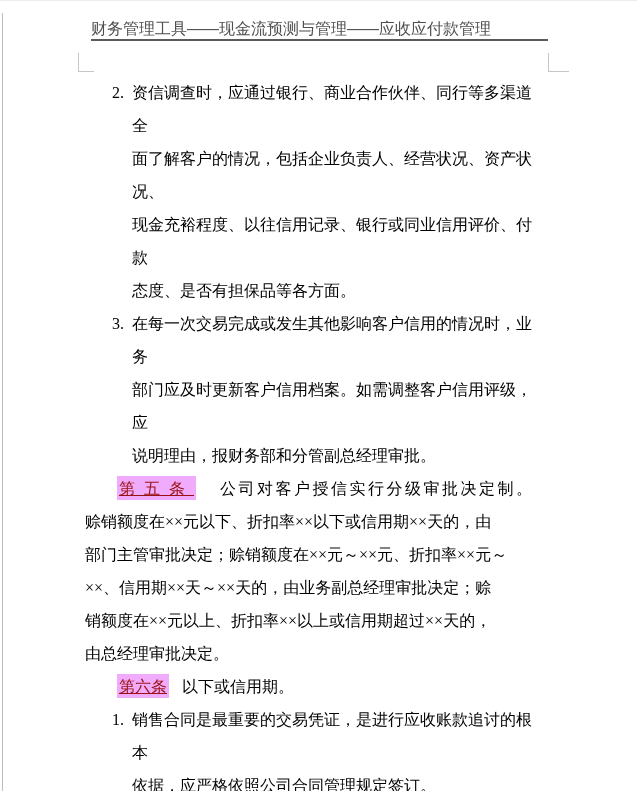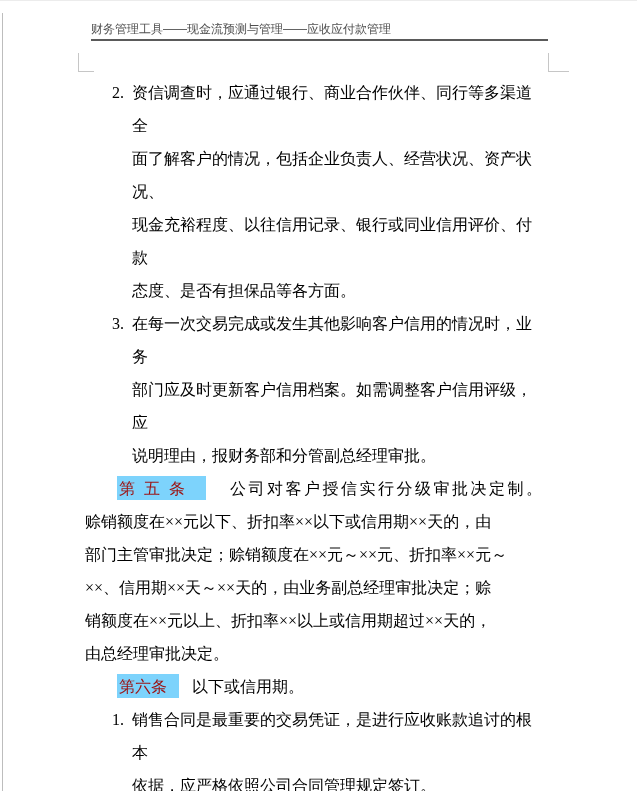--- a/index.html
+++ b/index.html
@@ -10,39 +10,40 @@
     overflow:hidden;
     border-top:1px solid #ececec;
     font-family:"Liberation Serif","DejaVu Serif",serif;
   }
   .edge-left{
     position:absolute;left:2px;top:12px;bottom:0;width:1px;
     background:#bdbdbd;
   }
   .header{
     position:absolute;left:91px;top:20px;width:457px;
-    font-size:12px;line-height:16px;color:#4f4f4f;
+    font-size:16px;line-height:16px;color:#4f4f4f;
     padding-bottom:2px;
     border-bottom:2px solid #5a5a5a;
     font-family:"Liberation Sans","DejaVu Sans",sans-serif;
   }
   .mark{position:absolute;border-color:#c6c6c6;border-style:solid;border-width:0;}
   .mark-tl{left:78px;top:52px;width:15px;height:18px;border-left-width:1px;border-bottom-width:1px;}
   .mark-tr{left:548px;top:52px;width:20px;height:18px;border-left-width:1px;border-bottom-width:1px;}
   .bodytext{
     position:absolute;left:85px;top:75px;width:461px;
     font-size:16px;line-height:33px;color:#000000;
   }
   .lines{white-space:pre-line;}
   .num-item{position:relative;padding-left:47px;}
   .num-item .marker{position:absolute;left:27px;top:0;}
   .article-line{padding-left:32px;white-space:nowrap;}
   .hl{
-    background:#7dd3fc;color:#9c1111;
-    padding:4px 12px 3px 2px;
+    background:#f0abfc;color:#9c1111;
+    padding:4px 2px 3px 2px;
+    text-decoration:underline;
   }
   .hl-spaced{letter-spacing:9px;}
   .a5-rest{margin-left:24px;letter-spacing:2.5px;}
   .a6-rest{margin-left:13px;}
 </style>
 </head>
 <body>
 
 <div class="page">
 

